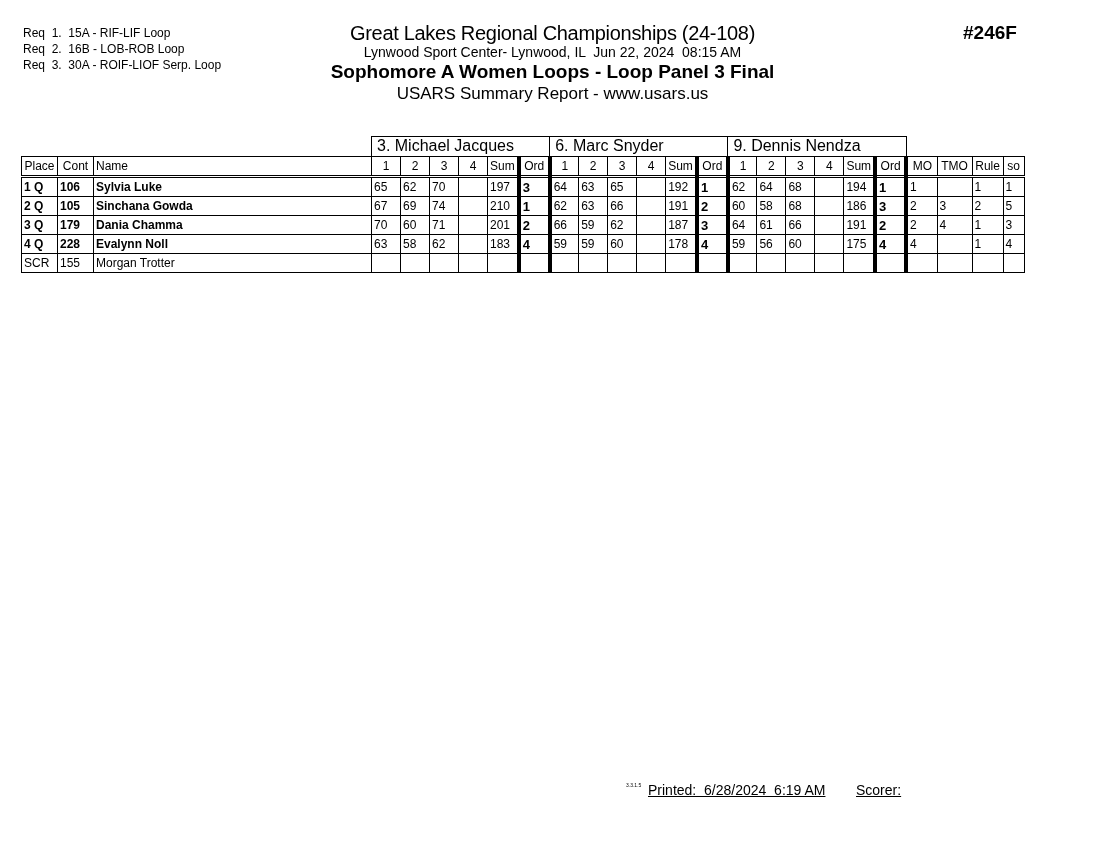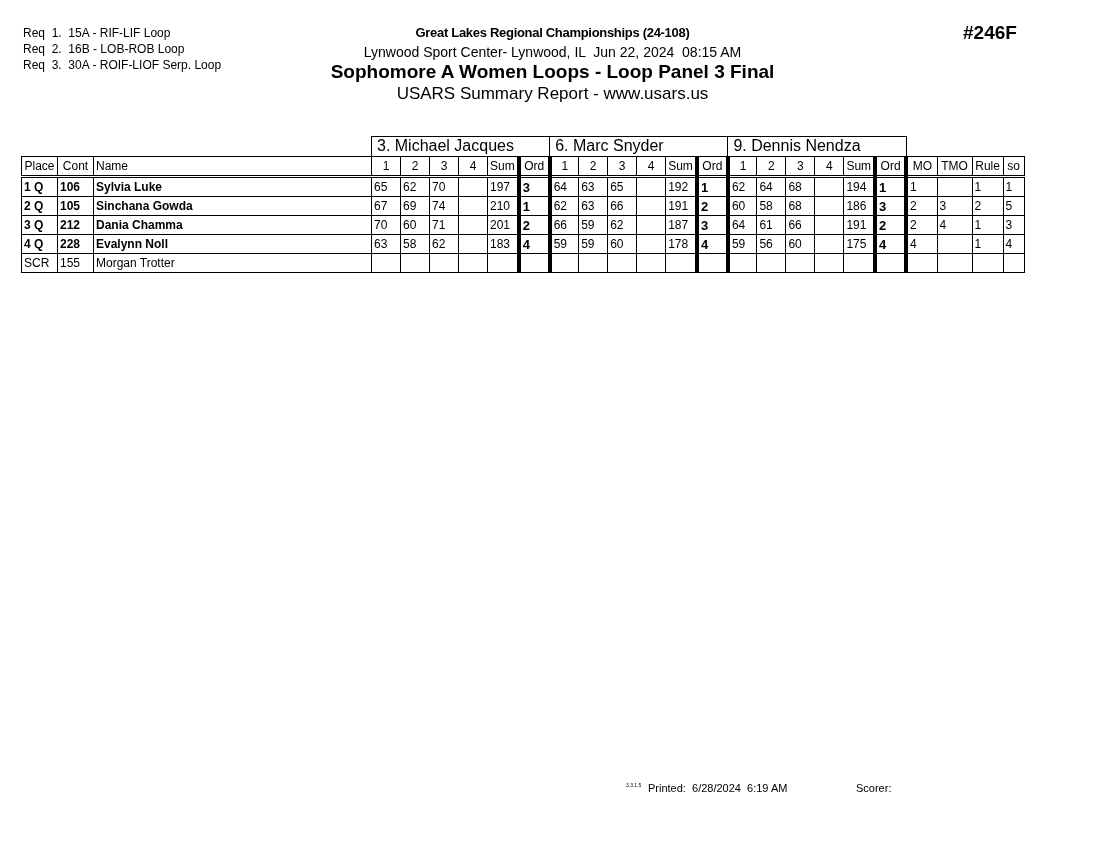--- a/index.html
+++ b/index.html
@@ -1,40 +1,40 @@
 <!DOCTYPE html>
 <html><head>
 <meta charset="utf-8">
 <style>
   html, body { margin: 0; padding: 0; background: #ffffff; }
   body { width: 1100px; height: 850px; position: relative; overflow: hidden;
          font-family: "Liberation Sans", sans-serif; color: #000; }
   .reqs { position: absolute; left: 23px; top: 25px; font-size: 12px; line-height: 16px; }
   .reqs div { white-space: pre; }
   .center-block { position: absolute; left: 290px; top: 22px; width: 525px; text-align: center; }
-  .title1 { font-size: 13px; font-weight: bold; line-height: 22px; letter-spacing: -0.3px; }
+  .title1 { font-size: 20px; font-weight: normal; line-height: 22px; letter-spacing: -0.3px; }
   .title2 { font-size: 14px; line-height: 16px; white-space: pre; }
   .title3 { font-size: 19px; font-weight: bold; line-height: 24px; }
   .title4 { font-size: 17px; line-height: 20px; }
   .event-no { position: absolute; left: 963px; top: 22px; font-size: 19px; font-weight: bold; }
 
   table.res { position: absolute; left: 21px; top: 136px; border-collapse: collapse; font-size: 12px; }
   table.res td { border: 1px solid #000; height: 18px; padding: 0 2px; white-space: nowrap; }
   table.res tr.judges td { height: 19px; vertical-align: top; font-size: 16px; }
   table.res tr.judges td.blank { border: none; }
   table.res tr.judges td.judge { padding-left: 5px; }
   table.res tr.hdr td { text-align: center; border-bottom: 3px double #000; }
   table.res tr.hdr td.left { text-align: left; }
   table.res td.thick-l { border-left: 4px solid #000; }
   table.res tr.data td { text-align: left; }
   table.res tr.data td.c { }
   table.res tr.data td.r { }
   table.res tr.bold td.b { font-weight: bold; }
   table.res td.ord { font-weight: bold; text-align: center; font-size: 13px; }
-  .footer { position: absolute; top: 782px; font-size: 11px; }
+  .footer { position: absolute; top: 782px; font-size: 14px; text-decoration: underline; }
   .ver { position: absolute; left: 626px; top: 782px; font-size: 5px; }
   .printed { left: 648px; white-space: pre; }
   .scorer { left: 856px; }
 </style>
 </head>
 <body>
 
 <div class="reqs">
   <div>Req  1.  15A - RIF-LIF Loop</div>
   <div>Req  2.  16B - LOB-ROB Loop</div>
@@ -162,21 +162,21 @@
         <td></td>
         <td class="r">186</td>
         <td class="ord thick-l">3</td>
         <td class="c thick-l">2</td>
         <td class="c">3</td>
         <td class="c">2</td>
         <td class="c">5</td>
       </tr>
       <tr class="data bold">
         <td class="c b">3 Q</td>
-        <td class="c b">212</td>
+        <td class="c b">179</td>
         <td class="b">Dania Chamma</td>
         <td>70</td>
         <td>60</td>
         <td>71</td>
         <td></td>
         <td class="r">201</td>
         <td class="ord thick-l">2</td>
         <td class="thick-l">66</td>
         <td>59</td>
         <td>62</td>

